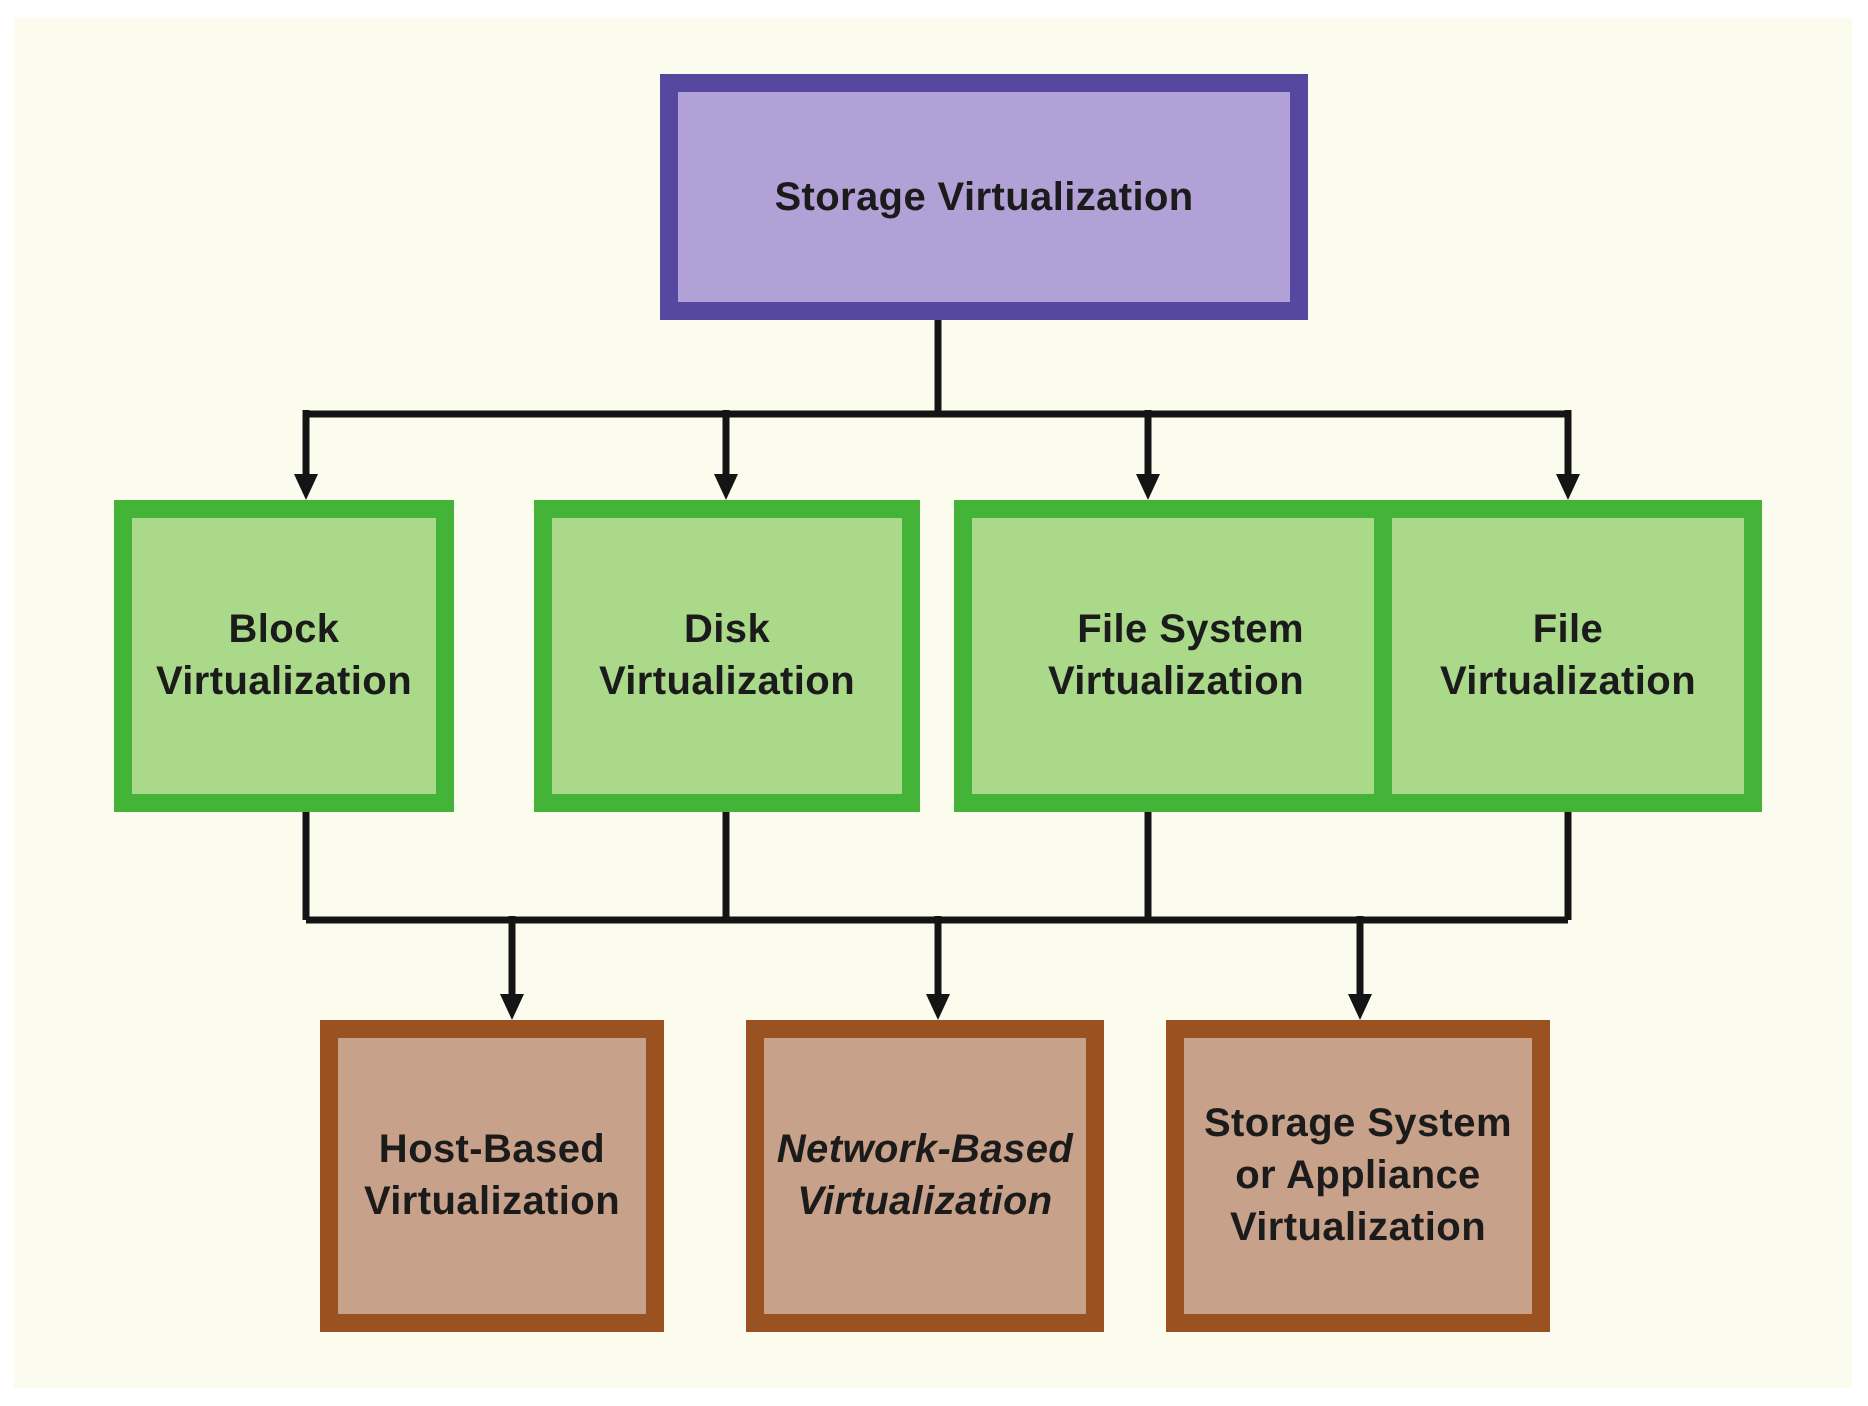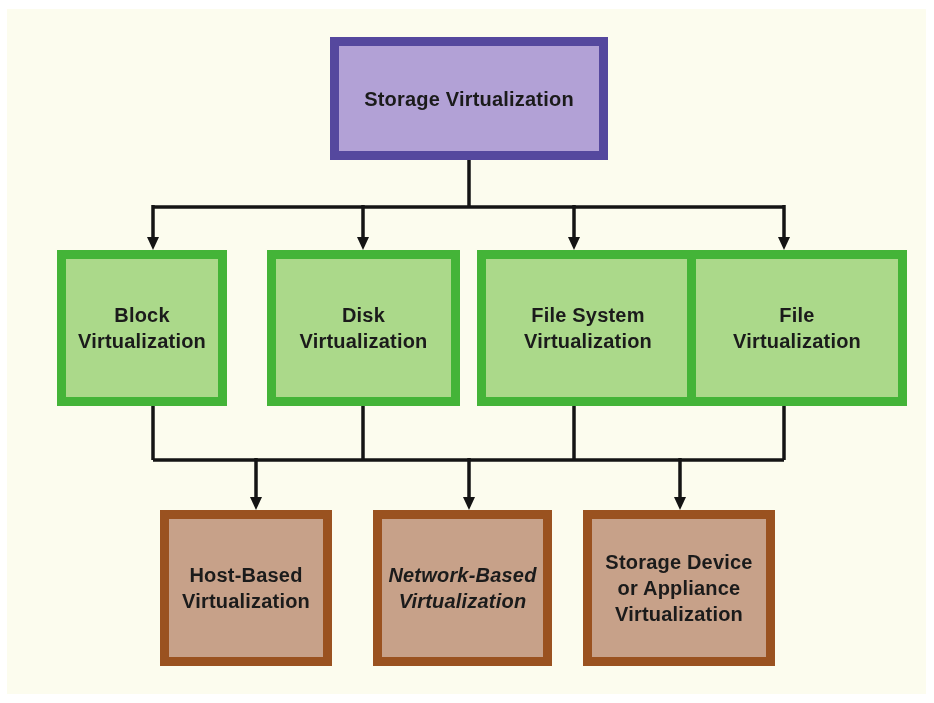--- a/index.html
+++ b/index.html
@@ -43,35 +43,35 @@
     align-items: center;
     justify-content: center;
     text-align: center;
     font-weight: bold;
     color: var(--text, #1b1b1b);
     white-space: pre-line;
     line-height: 1.3;
     letter-spacing: 0.2px;
   }
   .node-root {
-    left: 323px; top: 28px; width: 278px; height: 123px;
+    left: 323px; top: 28px; width: 324px; height: 123px;
     background: var(--root-fill, #b2a1d6);
     border: 9px solid var(--root-border, #55489e);
     font-size: 20px;
   }
   .node-type {
     top: 241px; height: 156px;
     background: var(--type-fill, #abd98a);
     border: 9px solid var(--type-border, #44b438);
     font-size: 20px;
   }
   .node-type.t0 { left: 50px;  width: 170px; }
   .node-type.t1 { left: 260px; width: 193px; }
-  .node-type.t2 { left: 470px; width: 222px; }
-  .node-type.t3 { left: 680px; width: 220px; }
+  .node-type.t2 { left: 470px; width: 222px; text-align: right; }
+  .node-type.t3 { left: 680px; width: 194px; }
   .node-method {
     top: 501px; height: 156px;
     background: var(--method-fill, #c7a189);
     border: 9px solid var(--method-border, #9a5220);
     font-size: 20px;
   }
   .node-method.m0 { left: 153px; width: 172px; }
   .node-method.m1 { left: 366px; width: 179px; font-style: italic; }
   .node-method.m2 { left: 576px; width: 192px; }
 </style>
@@ -127,18 +127,18 @@
 
   <div class="node node-method m0">
     <span>Host-Based
 Virtualization</span>
   </div>
   <div class="node node-method m1">
     <span>Network-Based
 Virtualization</span>
   </div>
   <div class="node node-method m2">
-    <span>Storage Device
+    <span>Storage System
 or Appliance
 Virtualization</span>
   </div>
 
 </div>
 
 </body></html>

